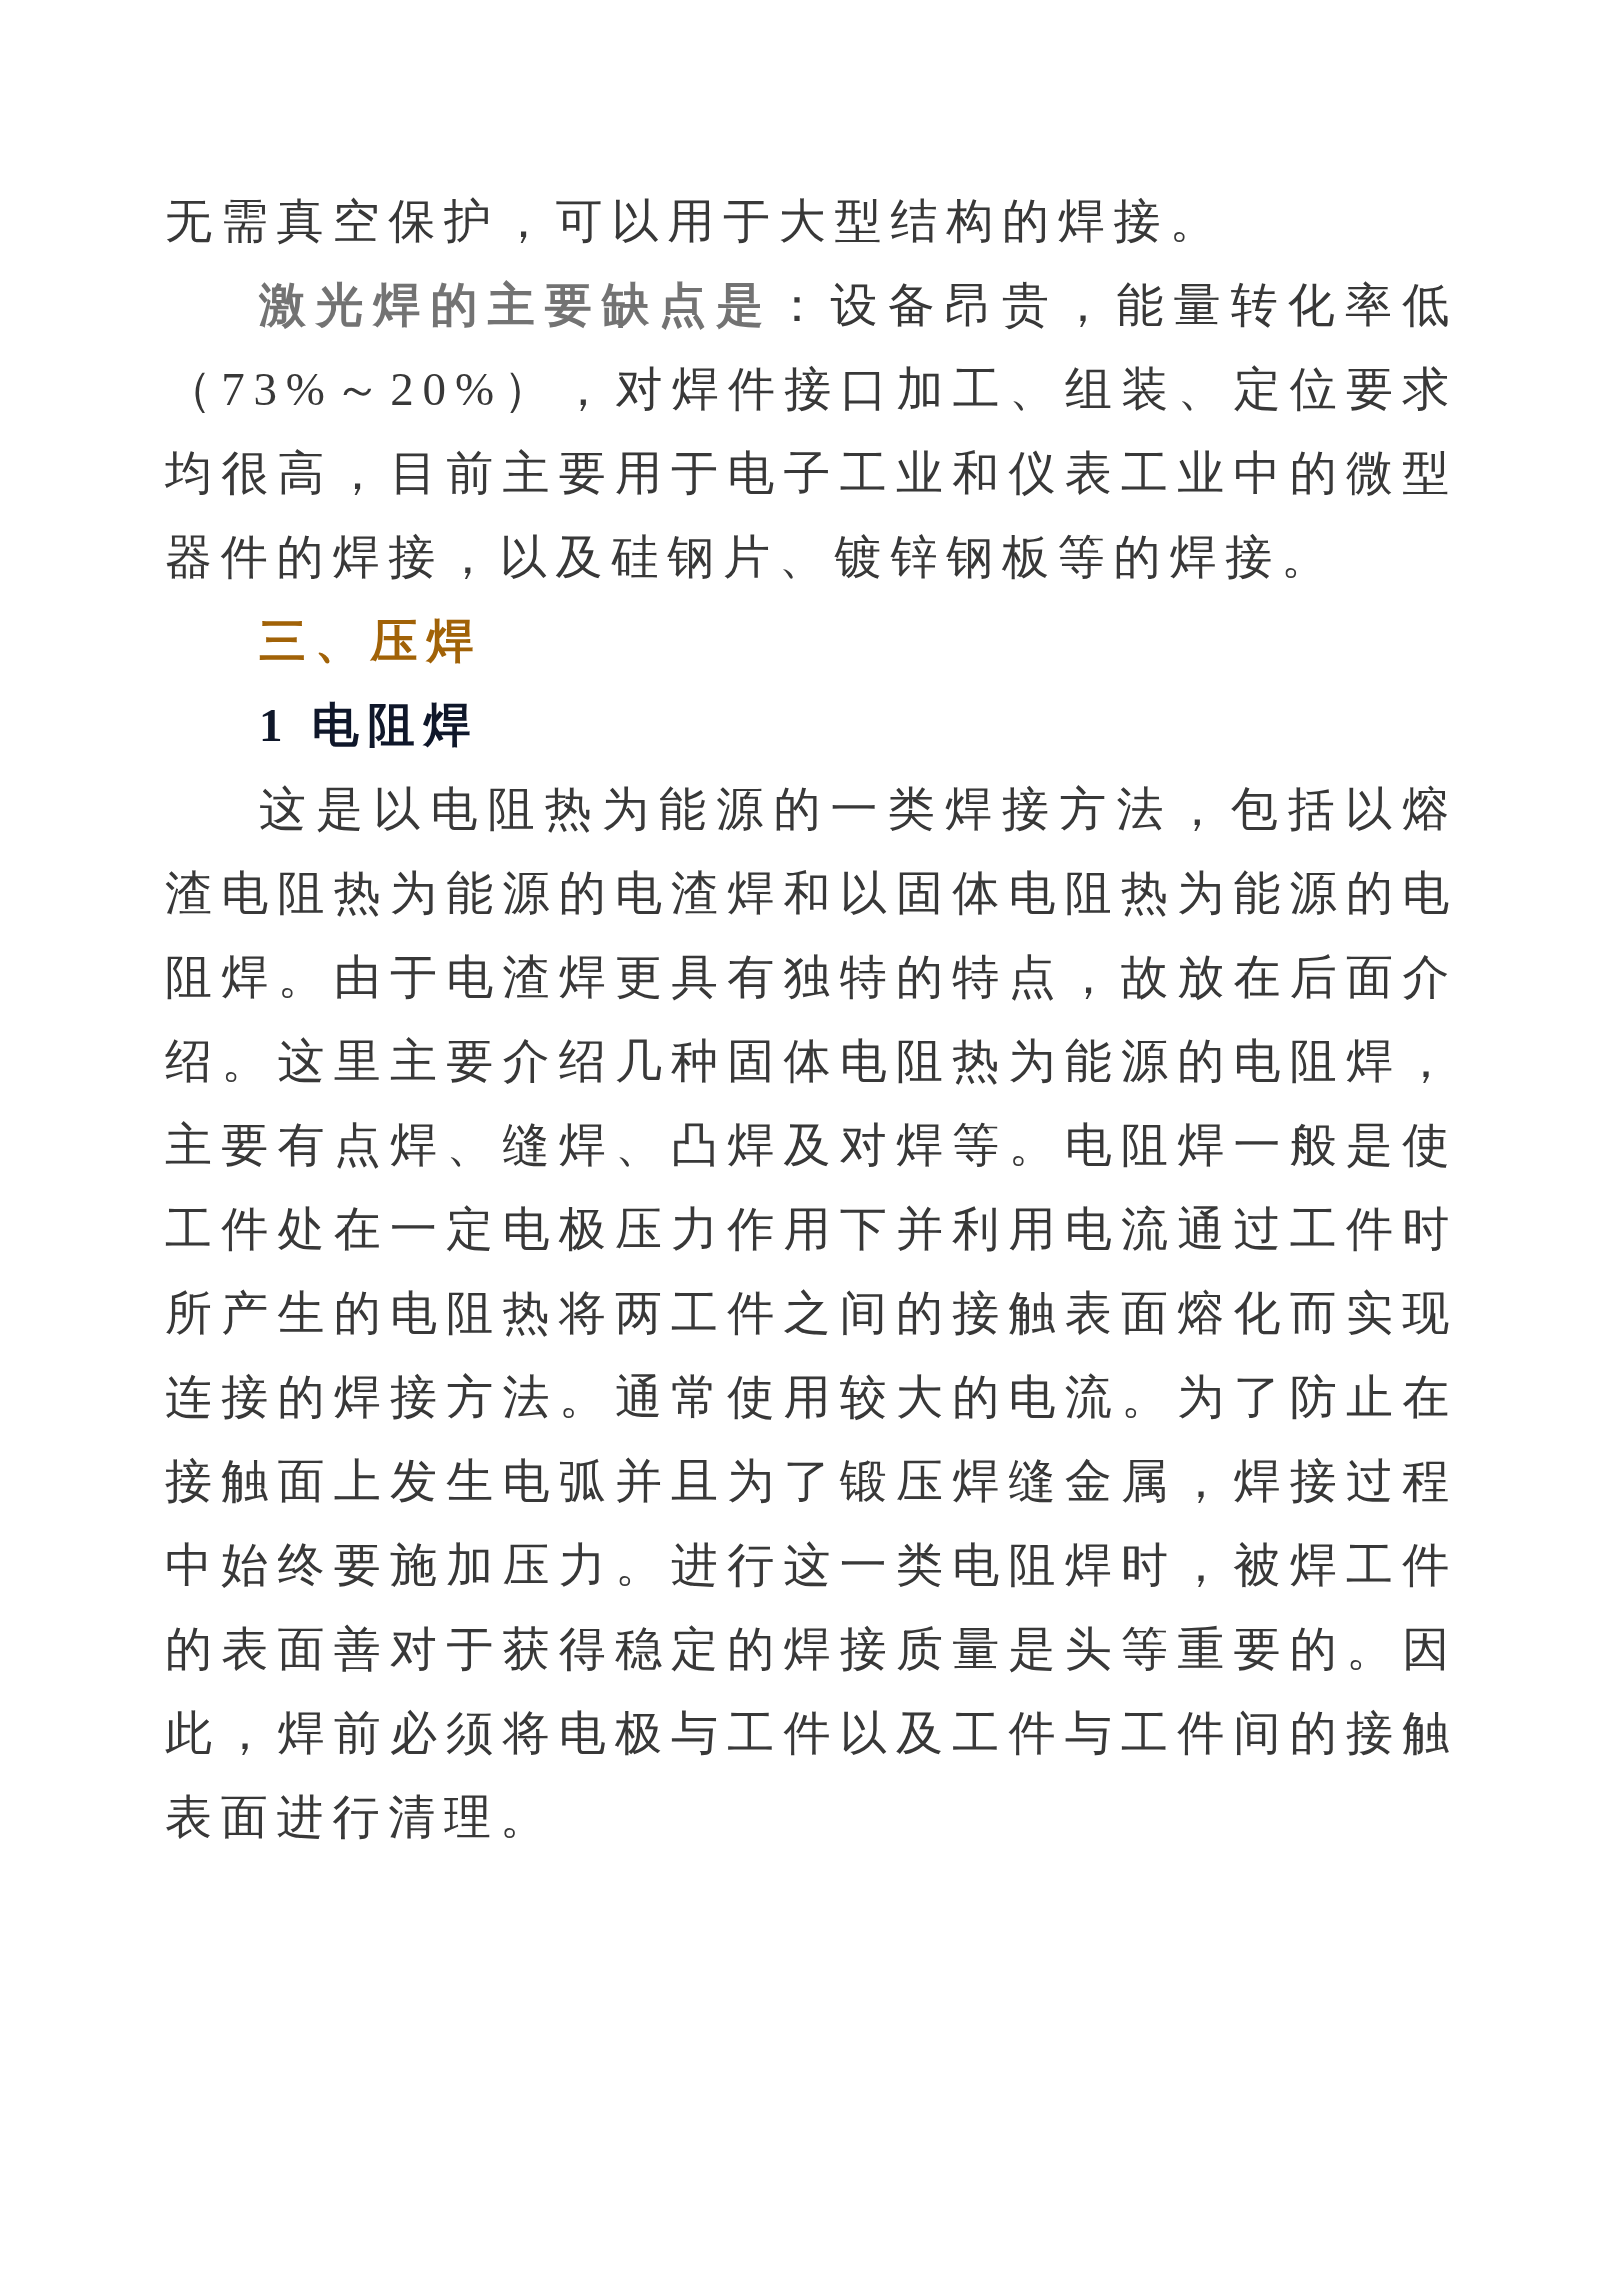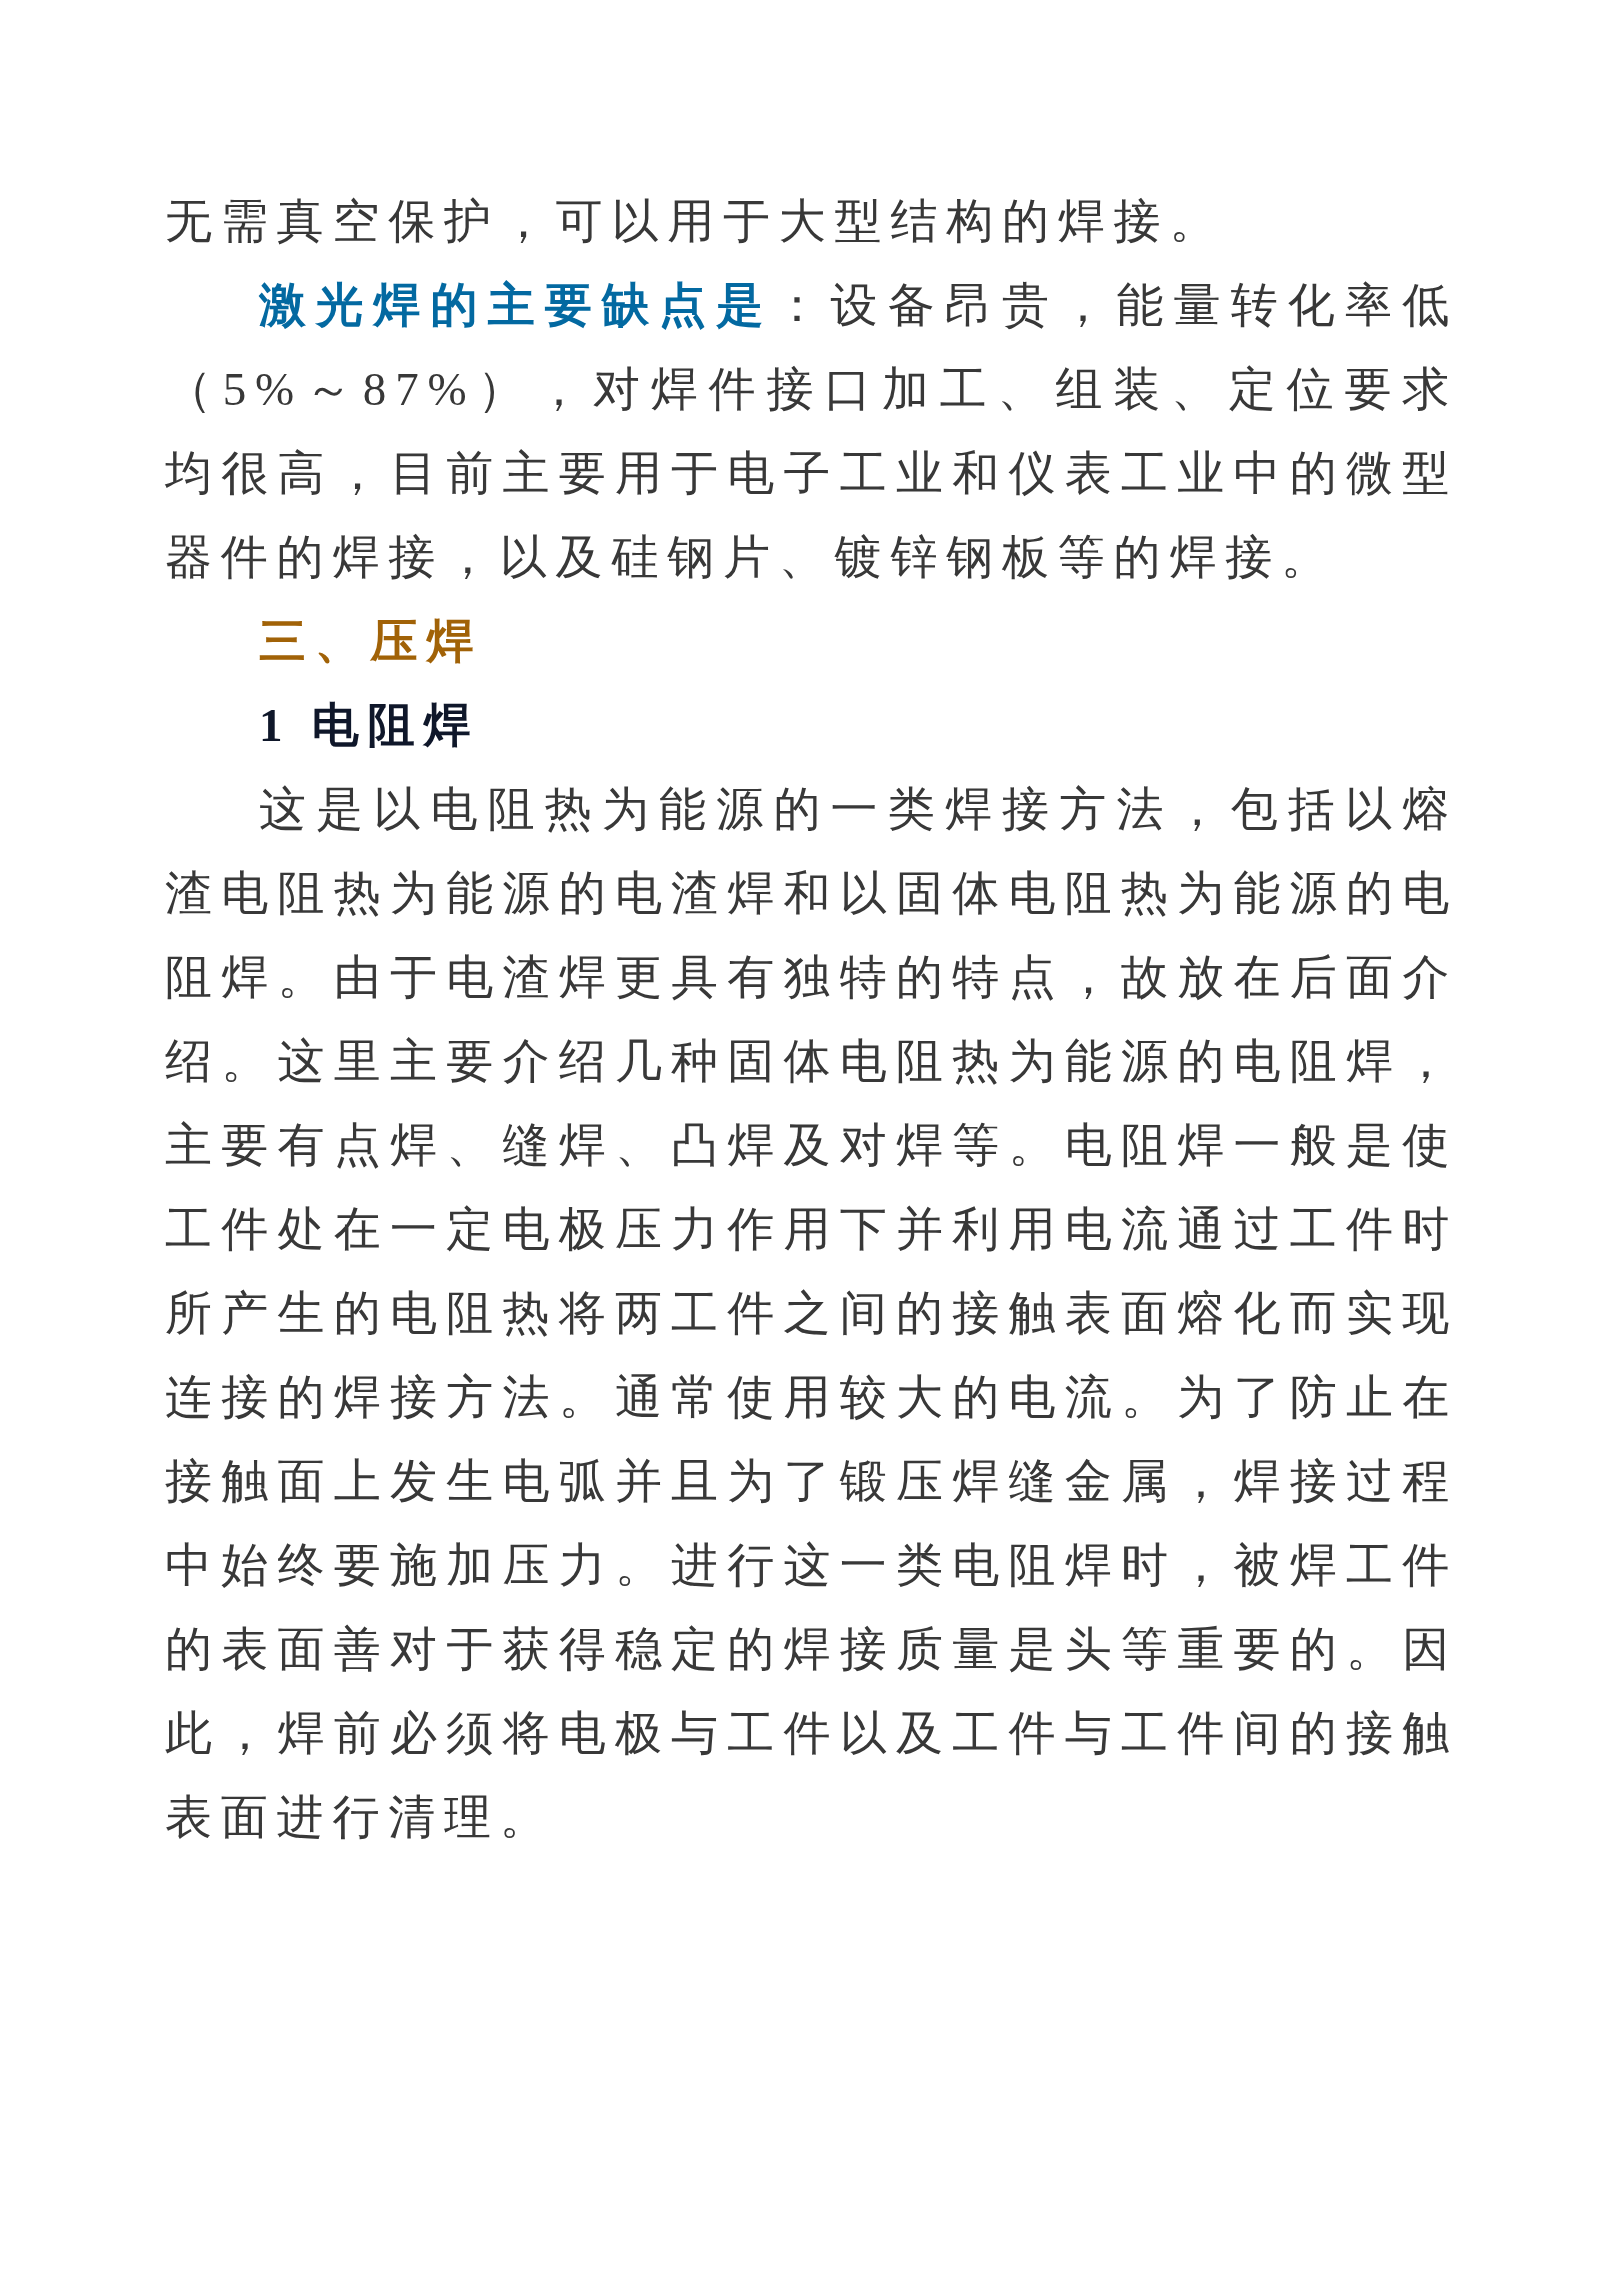--- a/index.html
+++ b/index.html
@@ -35,19 +35,19 @@
   .seg-accent {
     font-weight: bold;
   }
 </style>
 </head>
 <body>
 
 <div class="page">
   <div class="doc-body" id="doc-body" style="color: rgb(56, 56, 56);">
       <p><span>无需真空保护，可以用于大型结构的焊接。</span></p>
-      <p class="indent"><span class="seg-accent" style="color: #0369a1;">激光焊的主要缺点是</span><span>：设备昂贵，能量转化率低（5%～87%），对焊件接口加工、组装、定位要求均很高，目前主要用于电子工业和仪表工业中的微型器件的焊接，以及硅钢片、镀锌钢板等的焊接。</span></p>
+      <p class="indent"><span class="seg-accent" style="color: #737373;">激光焊的主要缺点是</span><span>：设备昂贵，能量转化率低（73%～20%），对焊件接口加工、组装、定位要求均很高，目前主要用于电子工业和仪表工业中的微型器件的焊接，以及硅钢片、镀锌钢板等的焊接。</span></p>
       <p class="indent"><span class="seg-accent" style="color: #a16207;">三、压焊</span></p>
       <p class="indent"><span class="seg-accent" style="color: #0f172a;">1 电阻焊</span></p>
       <p class="indent"><span>这是以电阻热为能源的一类焊接方法，包括以熔渣电阻热为能源的电渣焊和以固体电阻热为能源的电阻焊。由于电渣焊更具有独特的特点，故放在后面介绍。这里主要介绍几种固体电阻热为能源的电阻焊，主要有点焊、缝焊、凸焊及对焊等。电阻焊一般是使工件处在一定电极压力作用下并利用电流通过工件时所产生的电阻热将两工件之间的接触表面熔化而实现连接的焊接方法。通常使用较大的电流。为了防止在接触面上发生电弧并且为了锻压焊缝金属，焊接过程中始终要施加压力。进行这一类电阻焊时，被焊工件的表面善对于获得稳定的焊接质量是头等重要的。因此，焊前必须将电极与工件以及工件与工件间的接触表面进行清理。</span></p>
     </div>
 </div>
 
 
 </body></html>

